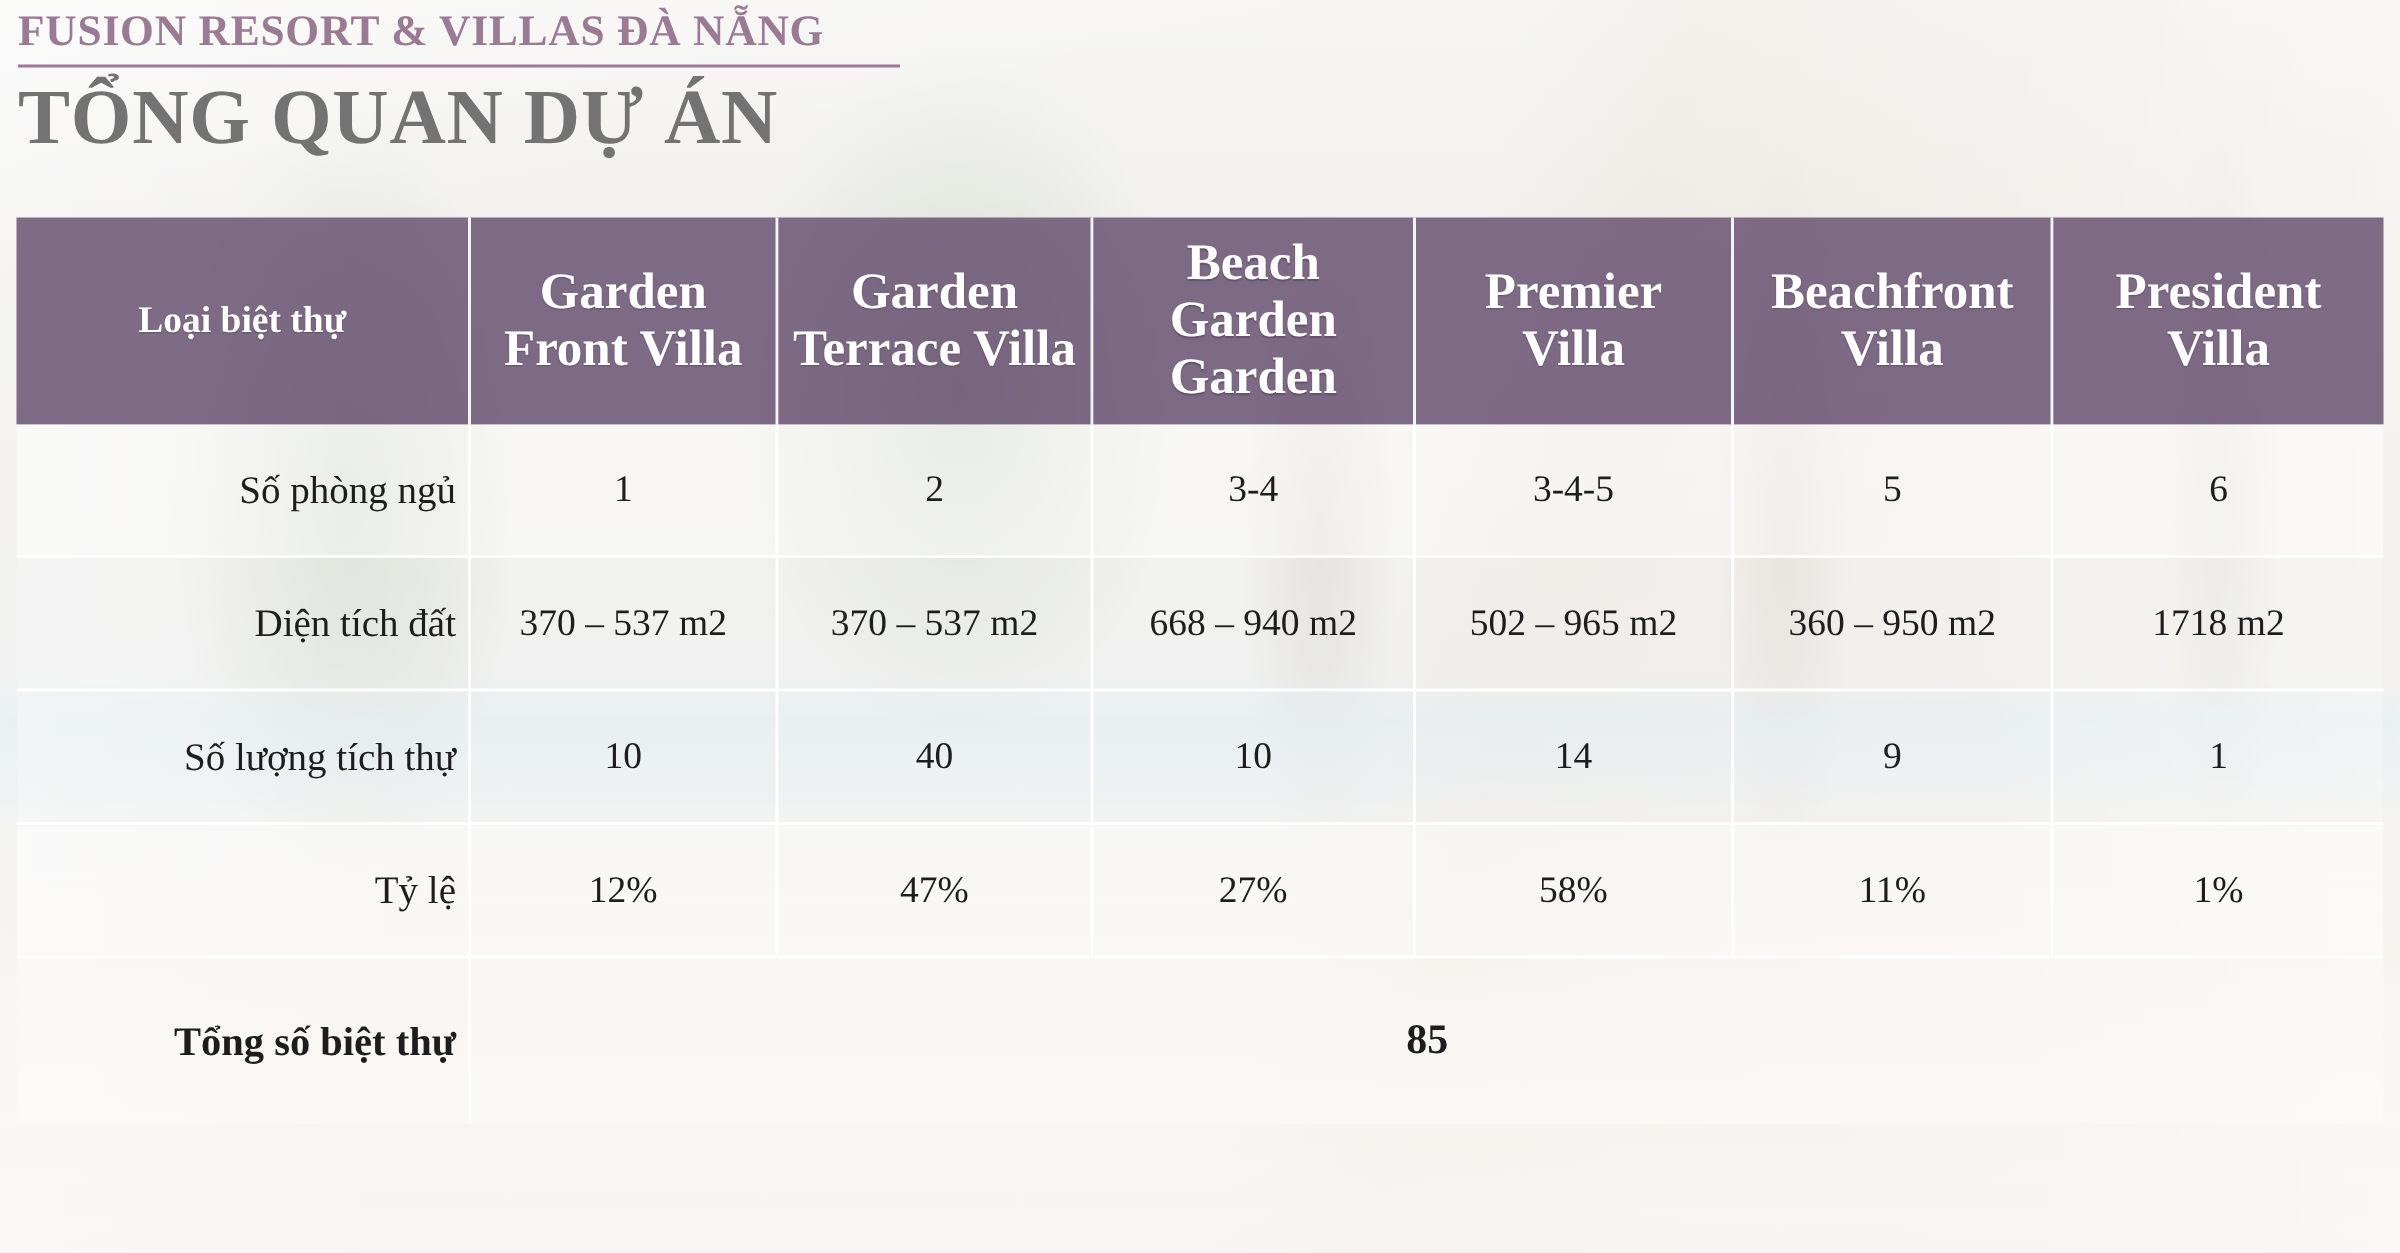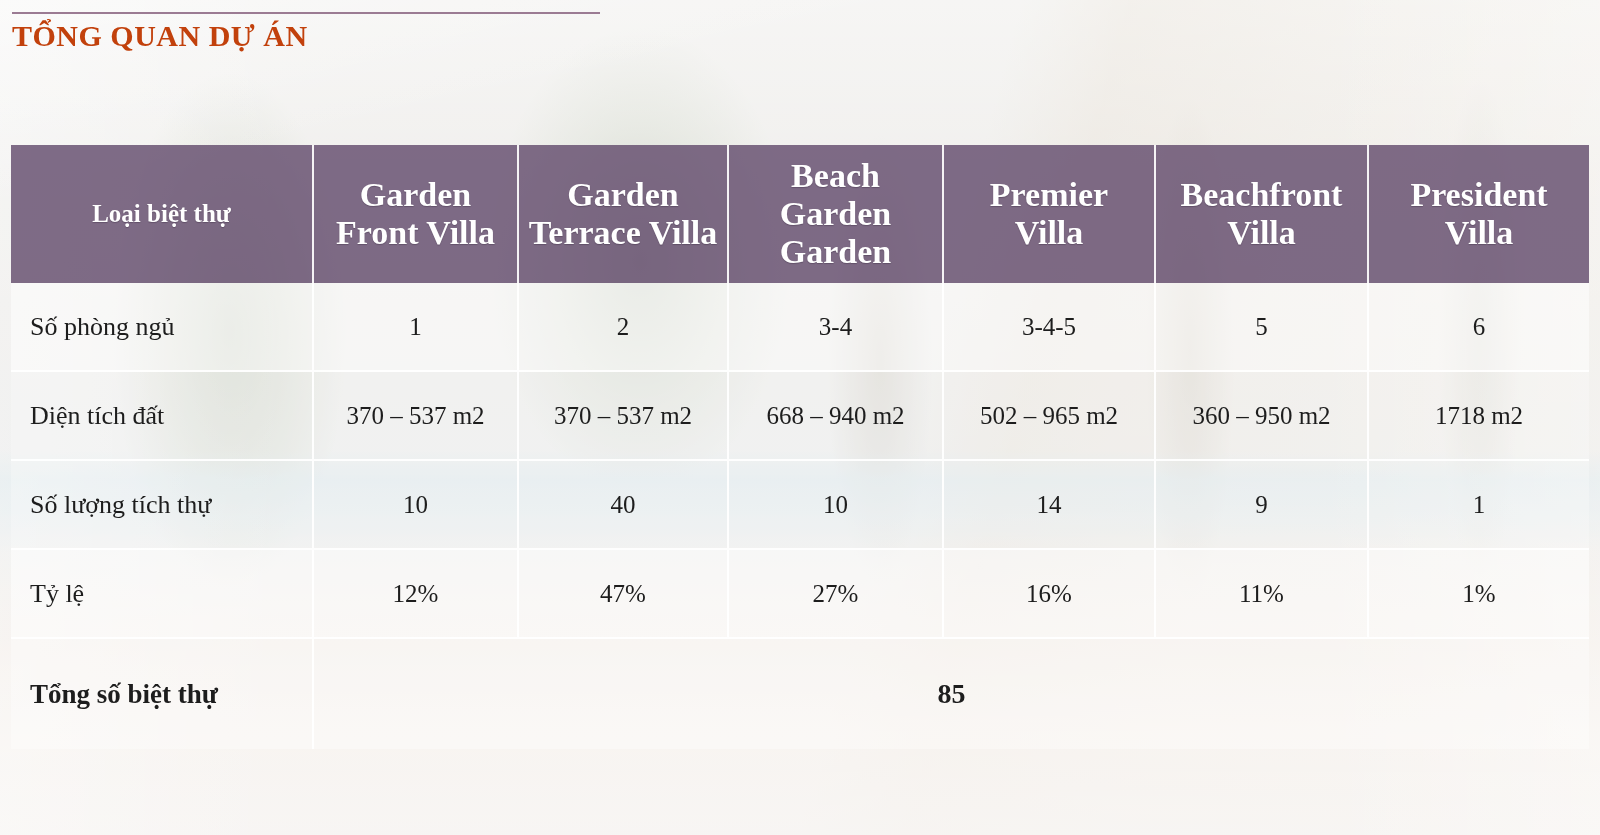--- a/index.html
+++ b/index.html
@@ -90,24 +90,24 @@
   }
 
   .rule {
     width: 588px;
     height: 2px;
     background: #9b7b93;
     margin: 6px 0 5px 0;
   }
 
   .maintitle {
-    font-size: 30px;
+    font-size: 52px;
     font-weight: bold;
     letter-spacing: 0.5px;
-    color: #c2410c;
+    color: #737373;
     line-height: 1.12;
     white-space: nowrap;
   }
 
   
   .table {
     position: absolute;
     left: 11px;
     top: 145px;
     width: 1578px;
@@ -144,21 +144,21 @@
   tbody td {
     font-size: 25px;
     color: #1d1d1d;
     height: 89px;
     padding: 4px 8px;
   }
   tbody tr.odd  td { background: rgba(255,255,255,0.52); }
   tbody tr.even td { background: rgba(255,255,255,0.26); }
 
   td.rowlabel {
-    text-align: left;
+    text-align: right;
     padding-left: 19px;
     font-size: 26px;
   }
 
   tbody tr.total td {
     background: rgba(255,255,255,0.34);
     font-weight: bold;
     height: 110px;
     border-bottom: none;
   }
@@ -175,20 +175,21 @@
   col.c6 { width: 220px; }
 </style>
 </head>
 <body>
 
 <div id="stage">
 
   <div class="photo"></div>
 
   <div class="titles">
+    <div class="subtitle">FUSION RESORT &amp; VILLAS ĐÀ NẴNG</div>
     <div class="rule"></div>
     <div class="maintitle">TỔNG QUAN DỰ ÁN</div>
   </div>
 
   <table class="table">
     <colgroup>
       <col class="c0">
         <col class="c1">
         <col class="c2">
         <col class="c3">
@@ -240,21 +241,21 @@
         <td>14</td>
         <td>9</td>
         <td>1</td>
       </tr>
 
       <tr class="odd">
         <td class="rowlabel">Tỷ lệ</td>
         <td>12%</td>
         <td>47%</td>
         <td>27%</td>
-        <td>16%</td>
+        <td>58%</td>
         <td>11%</td>
         <td>1%</td>
       </tr>
 
       <tr class="total">
         <td class="rowlabel">Tổng số biệt thự</td>
         <td class="totalvalue" colspan="6">85</td>
       </tr>
 
     </tbody>

